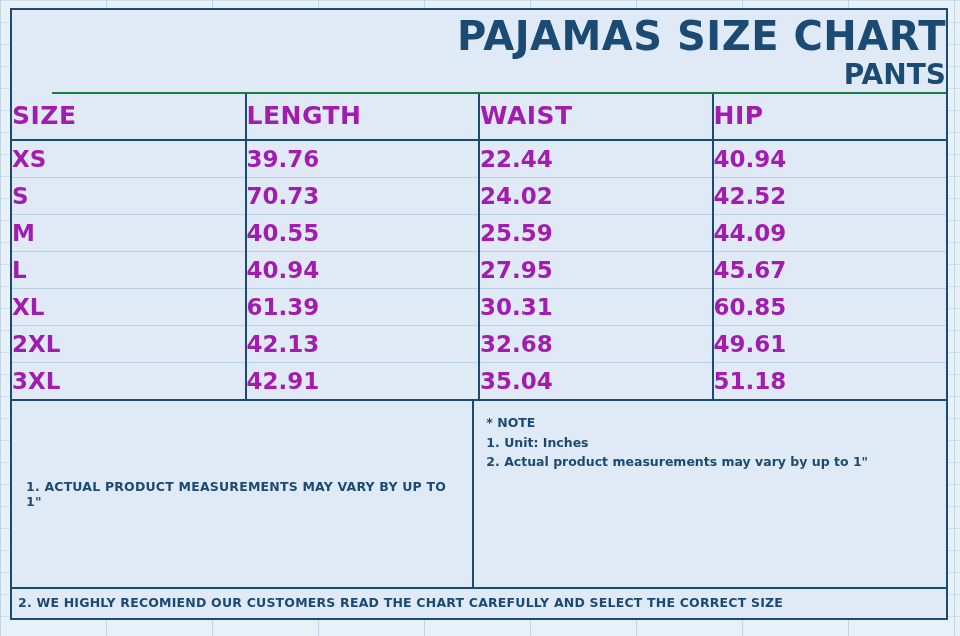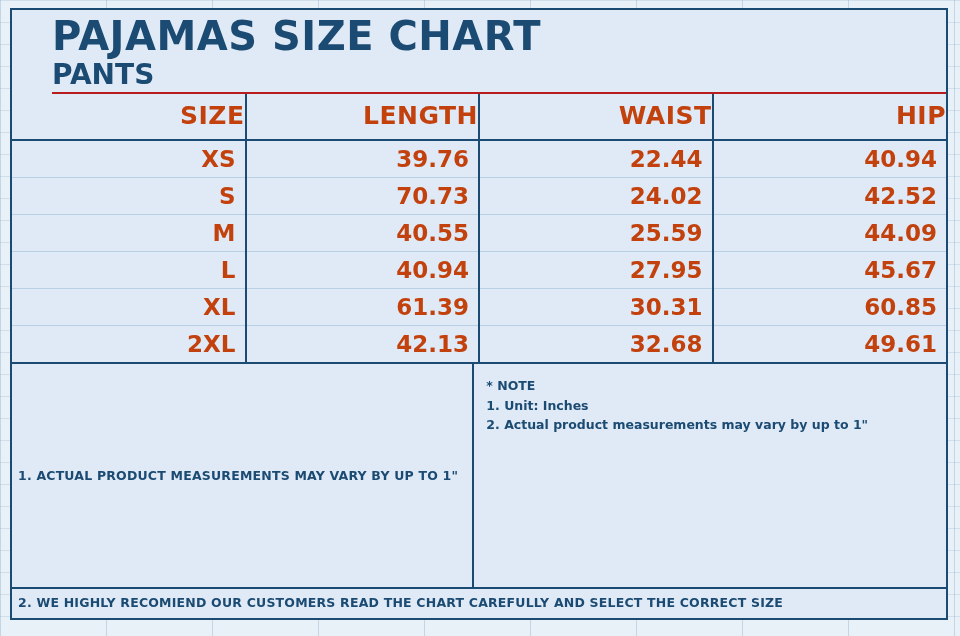--- a/index.html
+++ b/index.html
@@ -30,22 +30,22 @@
     top: 8px;
     width: 938px;
     height: 612px;
     background: #dfeaf6;
     border: 2px solid #1b4a72;
     box-sizing: border-box;
     display: flex;
     flex-direction: column;
   }
   .title-block {
-    border-bottom: 2px solid #b91c1c;
-    text-align: left;
+    border-bottom: 2px solid #15803d;
+    text-align: right;
     padding: 4px 0 2px 0;
     margin-left: 40px;
   }
   .title-main {
     font-size: 40px;
     font-weight: bold;
     letter-spacing: 0.5px;
     line-height: 1.12;
     color: #1b4a72;
   }
@@ -55,22 +55,22 @@
     line-height: 1.12;
     color: #1b4a72;
   }
   table.size-table {
     width: 100%;
     border-collapse: collapse;
     table-layout: fixed;
   }
   table.size-table th,
   table.size-table td {
-    text-align: right;
-    color: #c2410c;
+    text-align: left;
+    color: #a21caf;
     border-right: 2px solid #1b4a72;
     border-bottom: 1px solid #b9cfe3;
   }
   table.size-table th:last-child,
   table.size-table td:last-child {
     border-right: none;
   }
   table.size-table thead th {
     font-size: 25px;
     font-weight: bold;
@@ -92,21 +92,21 @@
     flex: 1;
     min-height: 0;
     border-bottom: 2px solid #1b4a72;
   }
   .note-left {
     width: 49.5%;
     border-right: 2px solid #1b4a72;
     display: flex;
     align-items: center;
     box-sizing: border-box;
-    padding: 0 6px;
+    padding: 0 14px;
   }
   .note-left p {
     margin: 0;
     font-size: 12.5px;
     font-weight: bold;
     letter-spacing: 0.2px;
     color: #1b4a72;
   }
   .note-right {
     flex: 1;
@@ -180,20 +180,26 @@
         <td>XL</td>
         <td>61.39</td>
         <td>30.31</td>
         <td>60.85</td>
       </tr>
       <tr>
         <td>2XL</td>
         <td>42.13</td>
         <td>32.68</td>
         <td>49.61</td>
+      </tr>
+      <tr>
+        <td>3XL</td>
+        <td>42.91</td>
+        <td>35.04</td>
+        <td>51.18</td>
       </tr>
     </tbody>
   </table>
 
   <div class="notes-row">
     <div class="note-left">
       <p>1. ACTUAL PRODUCT MEASUREMENTS MAY VARY BY UP TO 1"</p>
     </div>
     <div class="note-right">
       <div class="nline">* NOTE</div>

